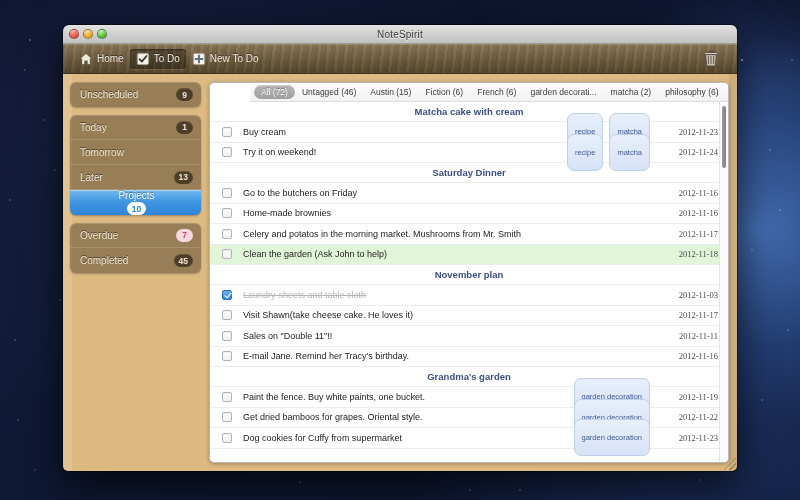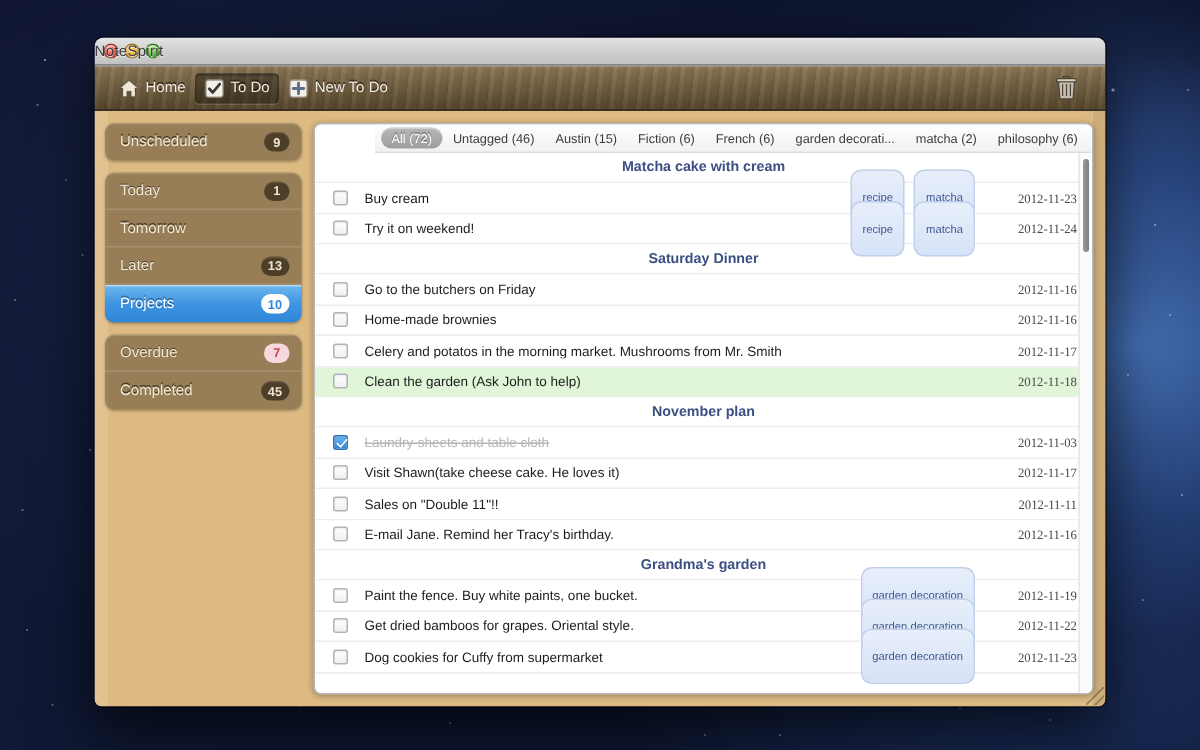--- a/index.html
+++ b/index.html
@@ -84,21 +84,21 @@
   .lights { display: flex; gap: 4px; margin-left: 6px; }
   .light {
     width: 10px; height: 10px; border-radius: 50%;
     border: 1px solid rgba(0,0,0,.32);
     box-shadow: inset 0 1px 1px rgba(255,255,255,.65);
   }
   .light.red   { background: radial-gradient(circle at 35% 30%, #ff9b91, #e24b3d 70%); }
   .light.amber { background: radial-gradient(circle at 35% 30%, #ffd98a, #e2a021 70%); }
   .light.green { background: radial-gradient(circle at 35% 30%, #b6f08c, #4fae32 70%); }
   .win-title {
-    position: absolute; left: 0; right: 0; text-align: left;
+    position: absolute; left: 0; right: 0; text-align: center;
     font-size: 10px; color: #3a3a3a; letter-spacing: .2px;
     text-shadow: 0 1px 0 rgba(255,255,255,.8);
     pointer-events: none;
   }
 
   
   .toolbar {
     height: 30px; flex: none;
     display: flex; align-items: center;
     padding: 0 10px;
@@ -185,20 +185,21 @@
     text-shadow: 0 -1px 0 rgba(0,0,0,.55);
     border-bottom: 1px solid rgba(255,255,255,.14);
     cursor: default;
   }
   .side-row:last-child { border-bottom: 0; }
   .side-row.selected {
     background: linear-gradient(180deg, #6fb8ee 0%, #3e94e0 50%, #2f86d9 100%);
     box-shadow: inset 0 1px 0 rgba(255,255,255,.45);
     color: #fff;
     text-shadow: 0 -1px 0 rgba(0,0,0,.35);
+    flex-direction: column;
   }
   .side-label { flex: 1; }
   .badge {
     min-width: 17px; height: 13px; padding: 0 5px;
     border-radius: 7px;
     display: flex; align-items: center; justify-content: center;
     font-size: 8.5px; font-weight: bold;
     background: rgba(30,22,12,.62);
     color: #f0e6d4;
     text-shadow: none;

